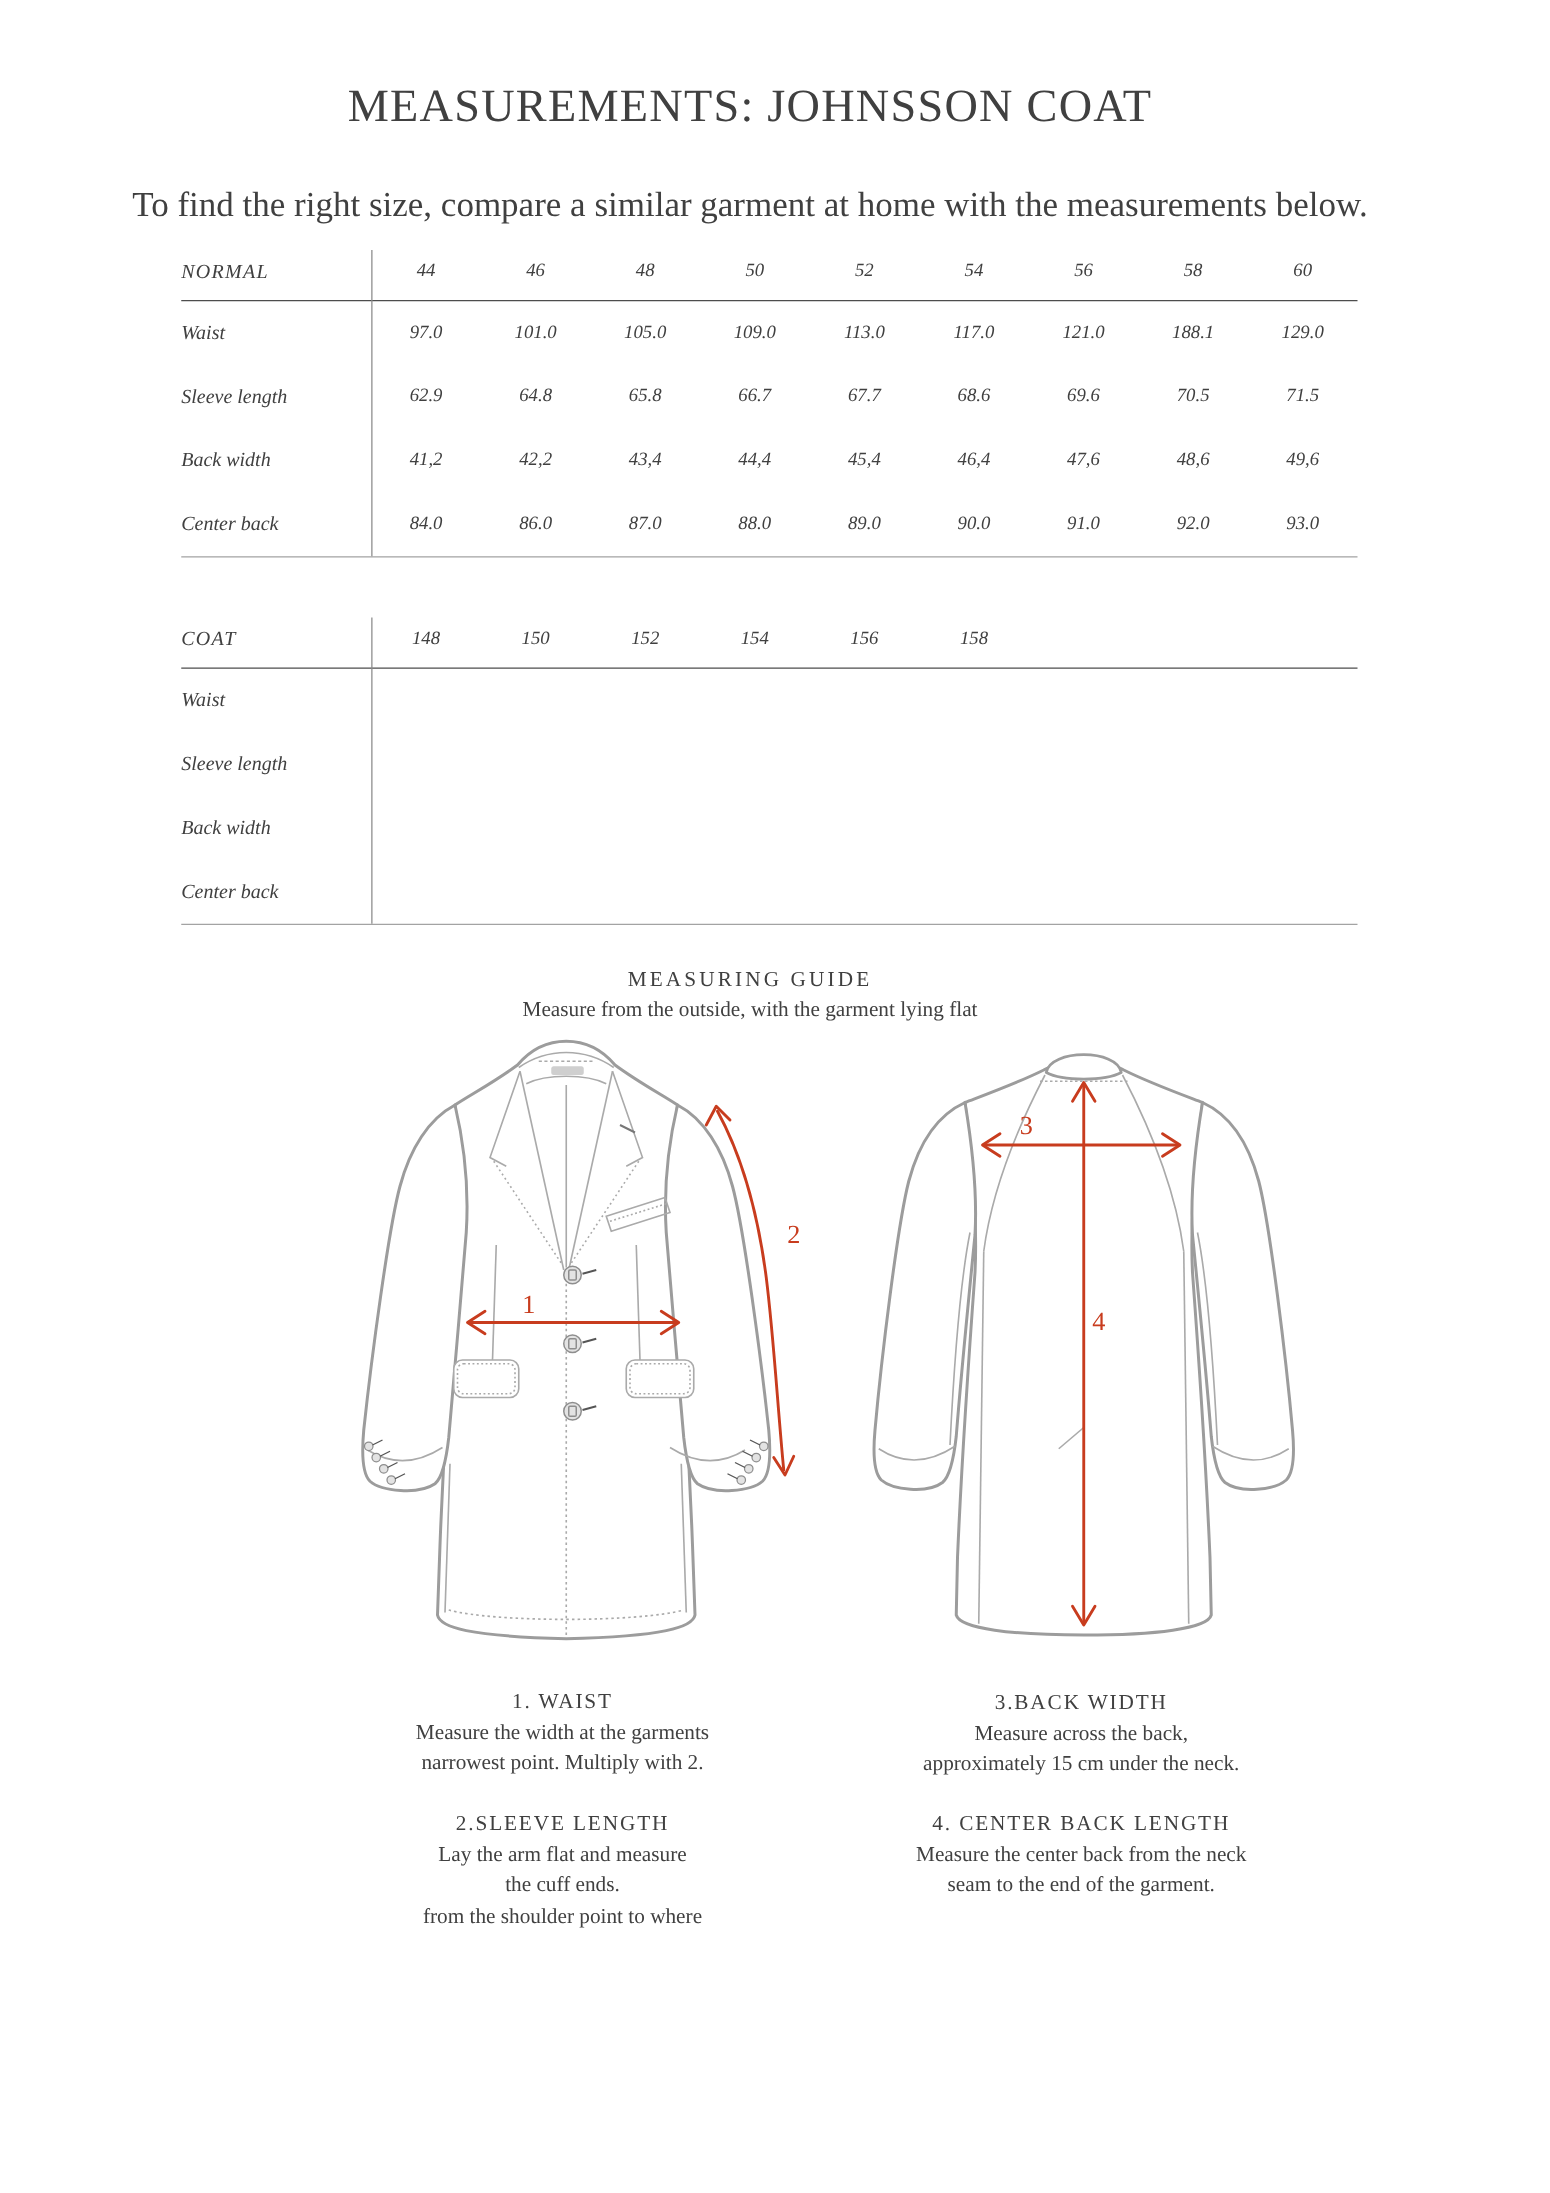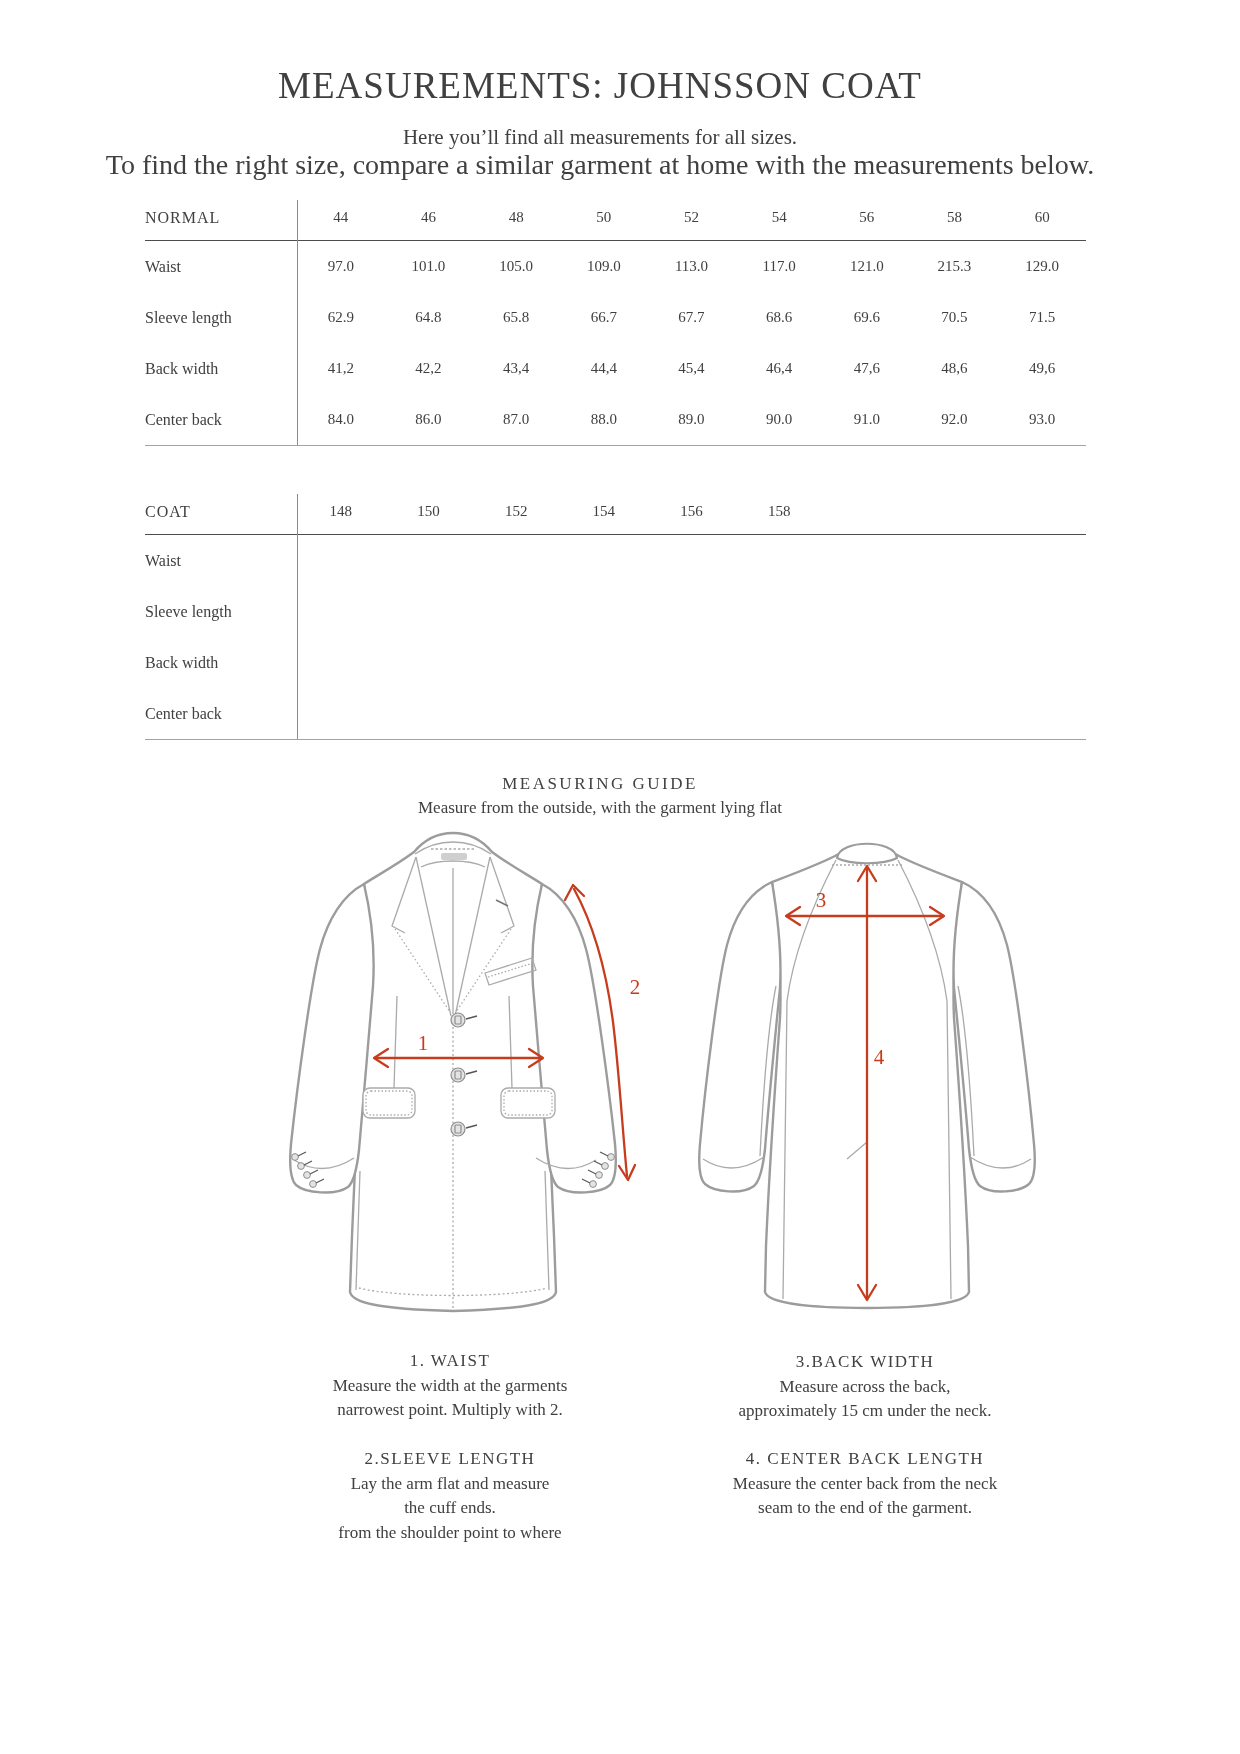--- a/index.html
+++ b/index.html
@@ -6,21 +6,21 @@
   .page{position:relative;width:1240px;height:1754px;background:#ffffff;overflow:hidden;
         font-family:"Liberation Serif", serif;color:#404040;margin-left:45px;}
   .centerband{position:absolute;left:0;width:1110px;text-align:center;}
   .title{top:64px;font-size:37px;letter-spacing:1px;line-height:44px;}
   .sub1{top:124px;font-size:21px;line-height:26px;}
   .sub2{top:152px;font-size:28px;line-height:26px;}
 
   .size-table{position:absolute;left:100px;width:941px;border-bottom:1px solid #a3a3a3;}
   .size-table.normal{top:195px;}
   .size-table.long{top:489px;}
-  .thead,.trow{display:grid;grid-template-columns:152px repeat(9,1fr);align-items:center;}
+  .thead,.trow{display:grid;grid-template-columns:152px repeat(9,1fr);align-items:center;font-style:italic;}
   .thead{height:45px;border-bottom:1.5px solid #4d4d4d;}
   .trow{height:51px;}
   .cell{white-space:nowrap;}
   .cell.label{font-size:16px;text-align:left;}
   .thead .cell.label{letter-spacing:1px;}
   .cell.num{font-size:15px;text-align:center;}
   .vline{position:absolute;left:152px;top:5px;bottom:0;width:1.2px;background:#8a8a8a;}
 
   .guide-title{top:772px;font-size:17px;letter-spacing:2.5px;line-height:24px;}
   .guide-sub{top:796px;font-size:17px;line-height:24px;}
@@ -37,21 +37,20 @@
   .b4{left:620px;top:1447px;}
 
   svg text.redlbl{font-family:"Liberation Serif",serif;font-size:21px;}
 </style>
 </head>
 <body>
 
 <div class="page">
 
   <div class="centerband title">MEASUREMENTS: JOHNSSON COAT</div>
-  <div class="centerband sub1">Here you’ll find all measurements for all sizes.</div>
   <div class="centerband sub2">To find the right size, compare a similar garment at home with the measurements below.</div>
 
   <div class="size-table normal">
     <div class="thead">
         <div class="cell label">NORMAL</div>
         <div class="cell num">44</div>
         <div class="cell num">46</div>
         <div class="cell num">48</div>
         <div class="cell num">50</div>
         <div class="cell num">52</div>
@@ -63,21 +62,21 @@
     <div class="tbody">
         <div class="trow">
           <div class="cell label">Waist</div>
           <div class="cell num">97.0</div>
           <div class="cell num">101.0</div>
           <div class="cell num">105.0</div>
           <div class="cell num">109.0</div>
           <div class="cell num">113.0</div>
           <div class="cell num">117.0</div>
           <div class="cell num">121.0</div>
-          <div class="cell num">215.3</div>
+          <div class="cell num">188.1</div>
           <div class="cell num">129.0</div>
         </div>
         <div class="trow">
           <div class="cell label">Sleeve length</div>
           <div class="cell num">62.9</div>
           <div class="cell num">64.8</div>
           <div class="cell num">65.8</div>
           <div class="cell num">66.7</div>
           <div class="cell num">67.7</div>
           <div class="cell num">68.6</div>

